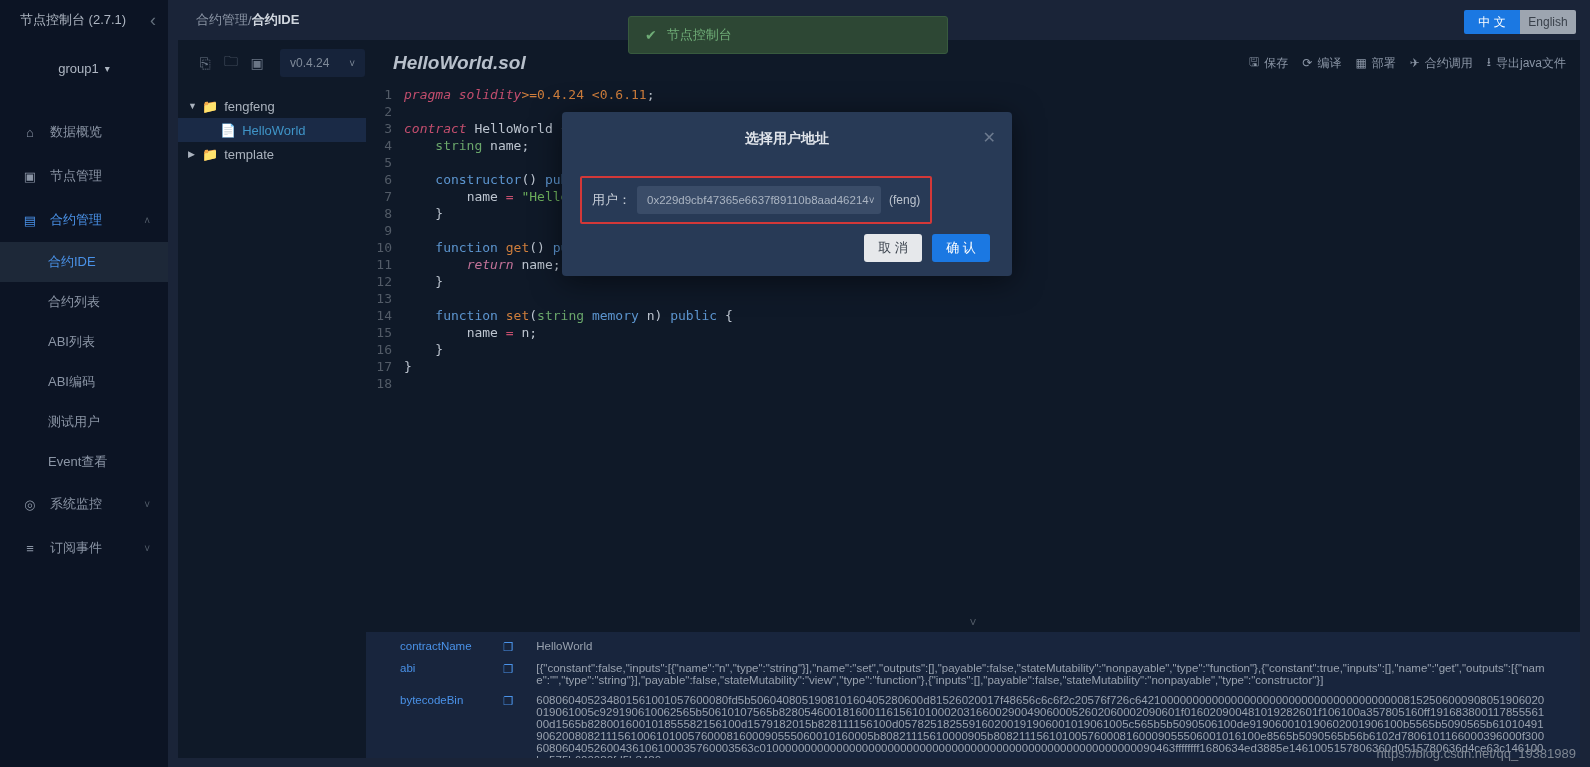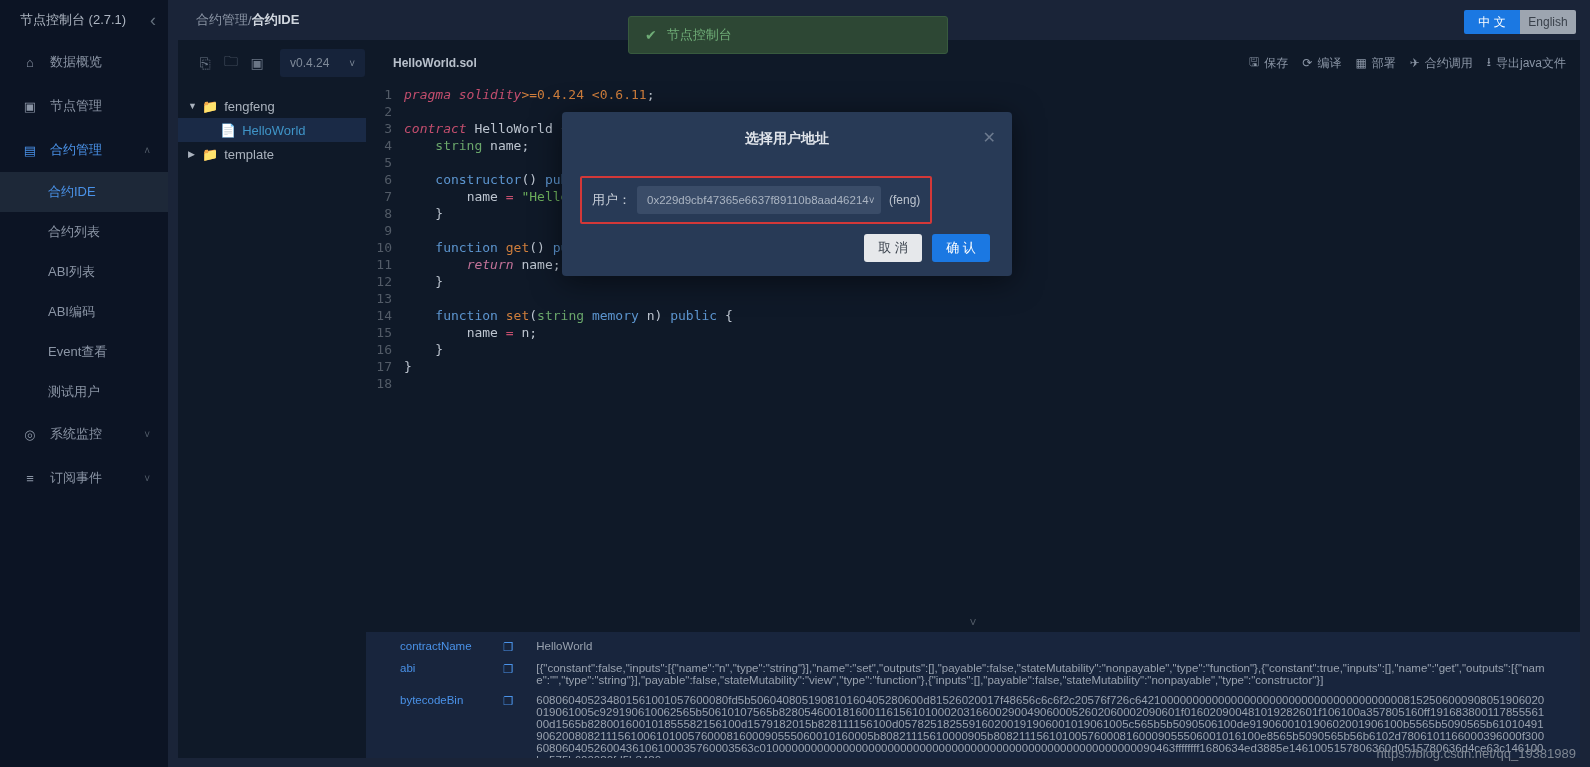--- a/index.html
+++ b/index.html
@@ -129,21 +129,22 @@
   padding: 0 10px;
   color: #7f8a99;
   font-size: 12px;
   border-radius: 3px;
 }
 .version-select .caret { margin-left: auto; font-size: 10px; }
 .file-title {
   margin-left: 28px;
   font-weight: bold;
   color: #b8c0cb;
-  font-size: 12px;
+  font-size: 19px;
+  font-style: italic;
 }
 .toolbar-right {
   margin-left: auto;
   display: flex;
   gap: 14px;
 }
 .toolbar-right .action {
   display: flex; align-items: center;
   color: #8a95a5;
   font-size: 12px;
@@ -364,20 +365,24 @@
 }
 </style>
 </head>
 <body>
 
 <div class="sidebar">
   <div class="sidebar-header">
     <span>节点控制台 (2.7.1)</span>
     <span class="collapse">‹</span>
   </div>
+  <div class="group-select">
+    <span>group1</span>
+    <span class="caret">▾</span>
+  </div>
   <div class="nav-item">
     <span class="icon">⌂</span>
     <span>数据概览</span>
   </div>
   <div class="nav-item">
     <span class="icon">▣</span>
     <span>节点管理</span>
   </div>
   <div class="nav-item active">
     <span class="icon">▤</span>
@@ -390,24 +395,24 @@
   <div class="nav-sub">
       <span>合约列表</span>
     </div>
   <div class="nav-sub">
       <span>ABI列表</span>
     </div>
   <div class="nav-sub">
       <span>ABI编码</span>
     </div>
   <div class="nav-sub">
+      <span>测试用户</span>
+    </div>
+  <div class="nav-sub">
       <span>Event查看</span>
-    </div>
-  <div class="nav-sub">
-      <span>测试用户</span>
     </div>
   <div class="nav-item">
     <span class="icon">◎</span>
     <span>系统监控</span>
     <span class="expand">˅</span>
   </div>
   <div class="nav-item">
     <span class="icon">≡</span>
     <span>订阅事件</span>
     <span class="expand">˅</span>

